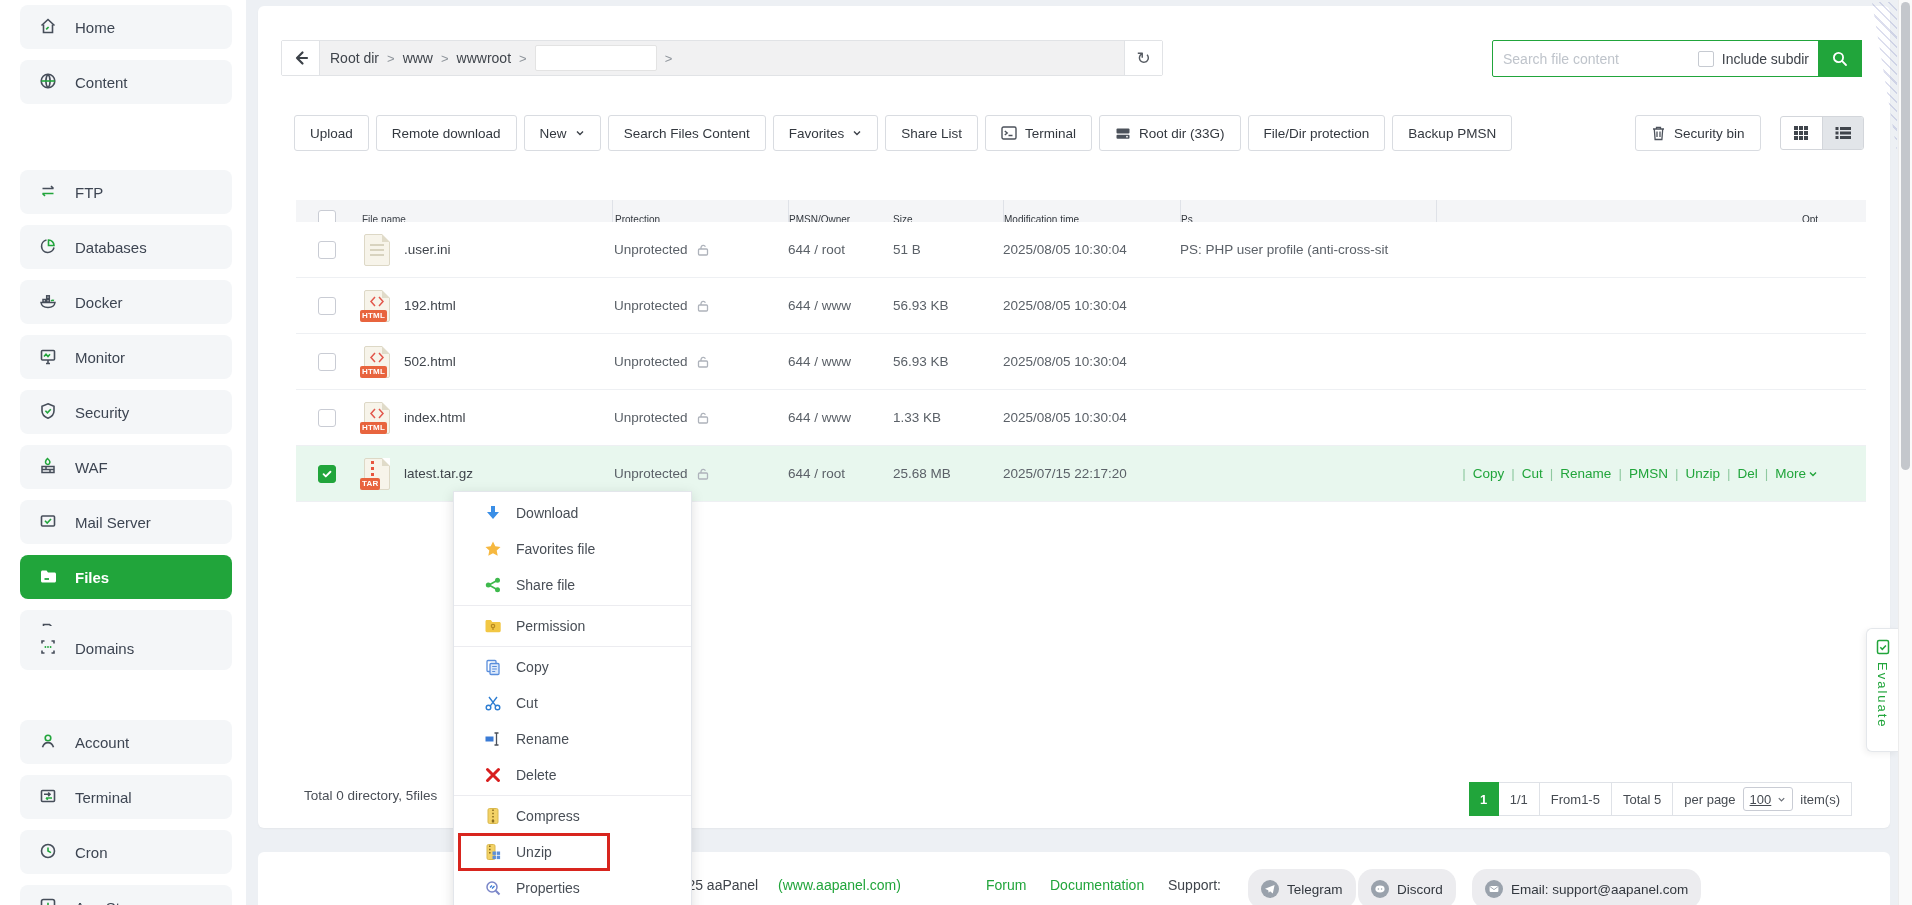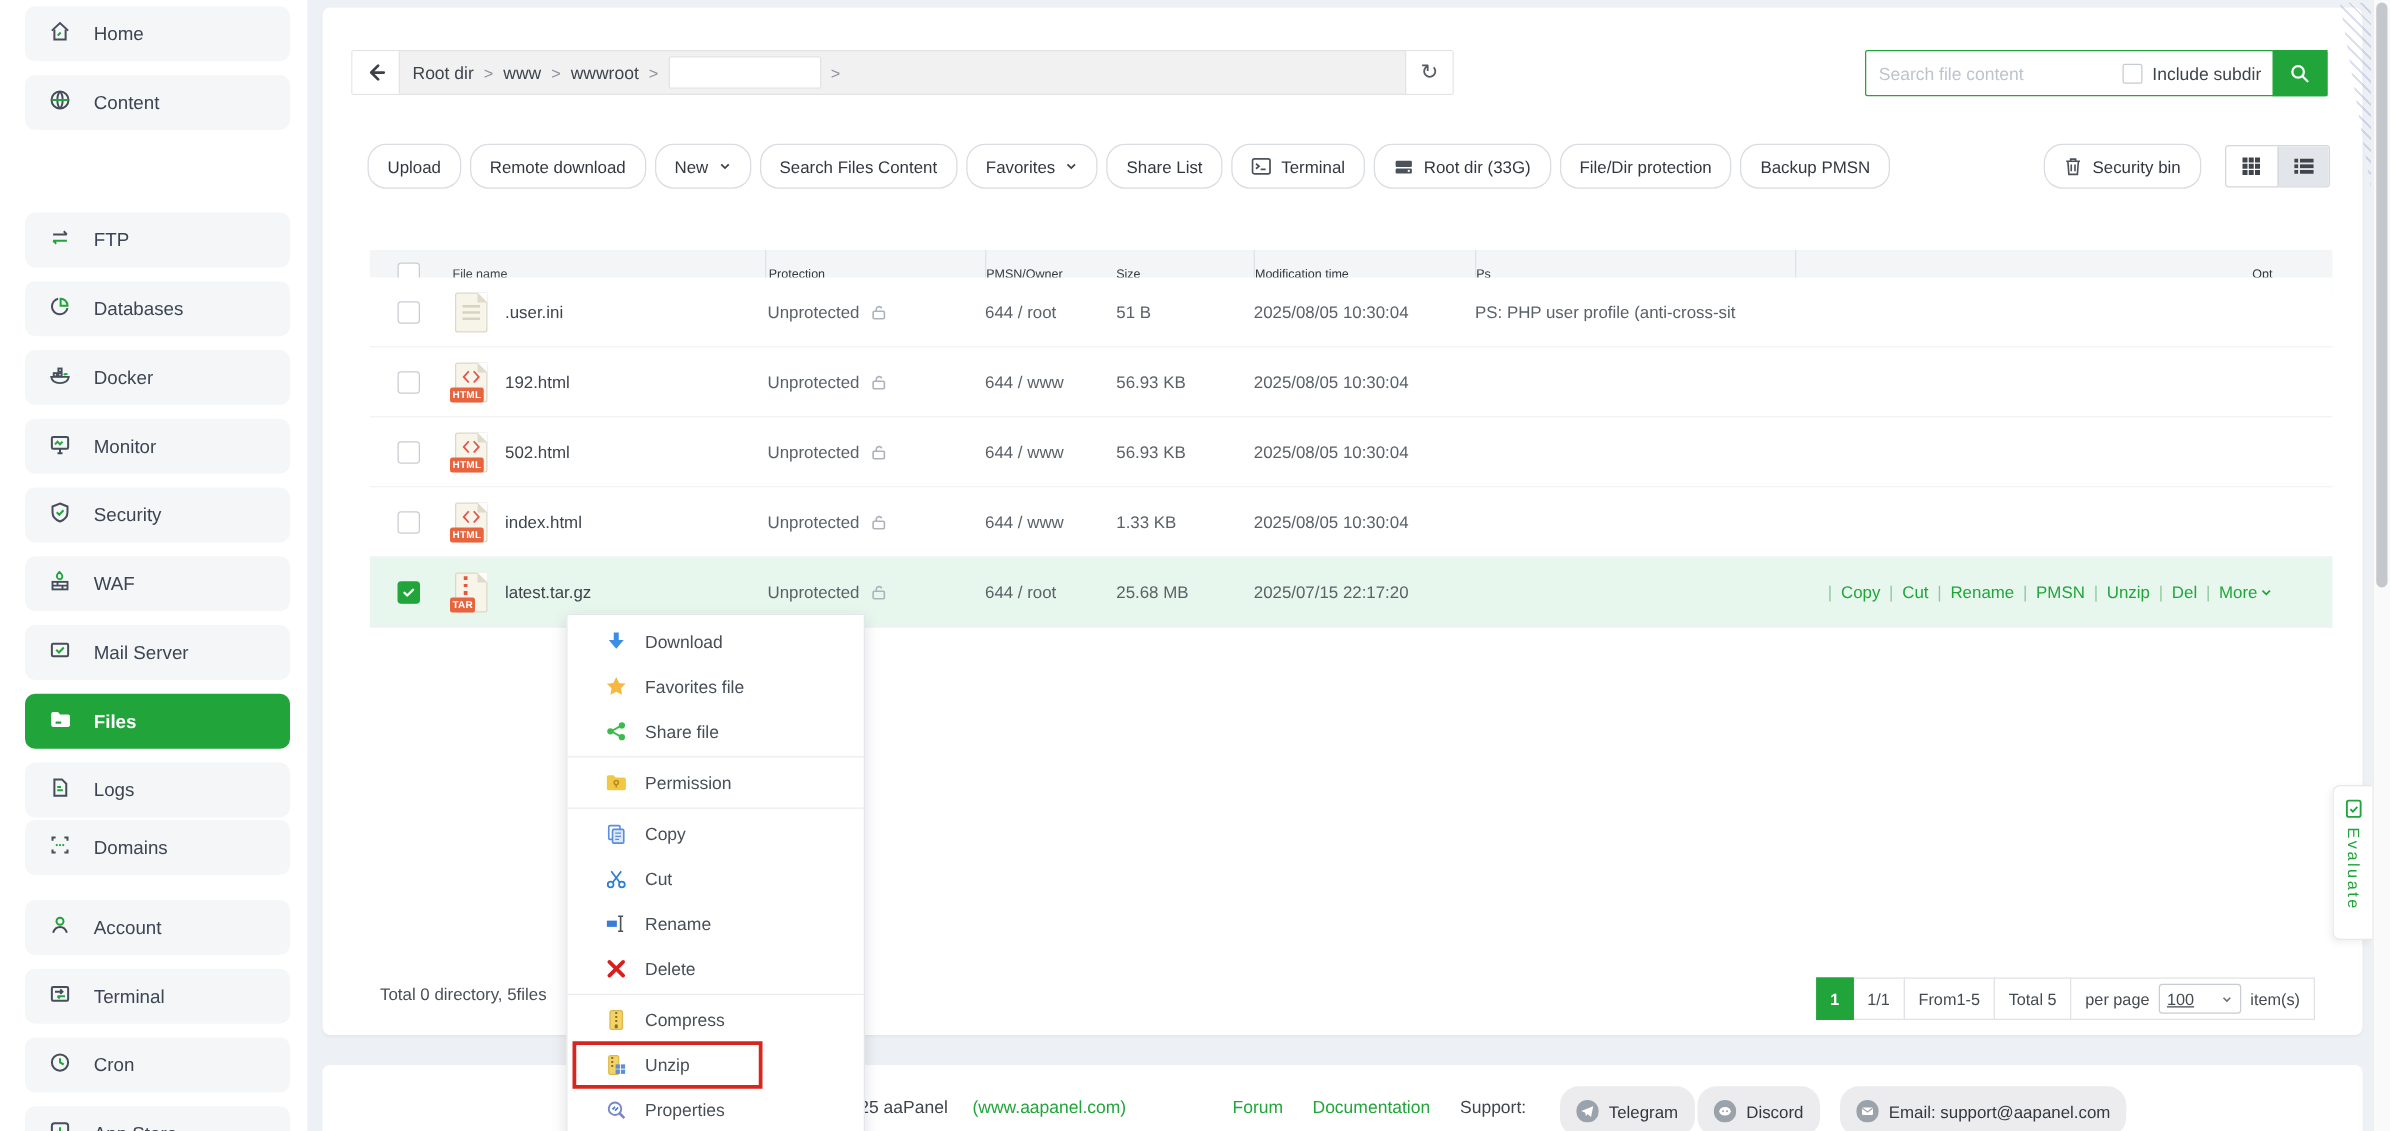--- a/index.html
+++ b/index.html
@@ -27,21 +27,21 @@
   
   .search-wrap { position:absolute; left:1492px; top:40px; width:370px; height:37px; border:1px solid #21a53b; border-radius:2px; display:flex; align-items:center; background:#fff; }
   .search-input { flex:1; min-width:0; height:100%; border:none; outline:none; padding:0 10px; font-size:14px; color:#333; background:transparent; }
   .search-input::placeholder { color:#bfc4cb; }
   .inc-check { width:16px; height:16px; border:1px solid #c6cad1; border-radius:2px; background:#fff; flex:none; cursor:pointer; }
   .inc-label { font-size:14px; color:#3f444b; margin:0 10px 0 8px; white-space:nowrap; }
   .search-btn { width:44px; height:37px; margin:-1px; background:#21a53b; display:flex; align-items:center; justify-content:center; cursor:pointer; flex:none; }
 
   
   .toolbar { position:absolute; left:294px; top:115px; display:flex; gap:7px; }
-  .tbtn { height:36px; border:1px solid #d9dce1; border-radius:15px; background:#fff; color:#33383f; font-size:13.5px; padding:0 15px; display:inline-flex; align-items:center; gap:8px; cursor:pointer; white-space:nowrap; }
+  .tbtn { height:36px; border:1px solid #d9dce1; border-radius:3px; background:#fff; color:#33383f; font-size:13.5px; padding:0 15px; display:inline-flex; align-items:center; gap:8px; cursor:pointer; white-space:nowrap; }
   .tbtn-right { position:absolute; top:115px; }
   .vtoggle { position:absolute; left:1780px; top:116px; width:84px; height:34px; border:1px solid #d3d6db; border-radius:3px; display:flex; overflow:hidden; background:#fff; }
   .vcell { width:42px; display:flex; align-items:center; justify-content:center; cursor:pointer; }
   .vcell.active { background:#e2e5e9; border-left:1px solid #d3d6db; }
 
   
   .thead { position:absolute; left:296px; top:200px; width:1570px; height:38px; background:#f4f5f7; display:flex; align-items:center; font-size:10px; color:#33383f; }
   .trow { position:absolute; left:296px; width:1570px; height:56px; display:flex; align-items:center; font-size:13.5px; color:#5b6168; border-bottom:1px solid #eef0f3; background:#fff; }
   .trow.selected { background:#e8f7ee; }
   .c-cb { width:56px; display:flex; align-items:center; padding-left:22px; flex:none; }
@@ -74,21 +74,21 @@
   .mitem svg { flex:none; }
   .msep { height:1px; background:#ececf0; margin:2px 0; }
   .red-box { position:absolute; left:4px; top:-1px; width:152px; height:38px; border:3px solid #d8251e; pointer-events:none; }
 
   
   .status-summary { position:absolute; left:304px; top:788px; font-size:13.5px; color:#4a4f57; }
   .pager { position:absolute; right:60px; top:782px; height:34px; display:flex; align-items:stretch; font-size:13px; color:#464b52; }
   .pcell { min-width:30px; padding:0 11px; display:flex; align-items:center; justify-content:center; background:#fff; border:1px solid #dfe2e7; margin-left:-1px; white-space:nowrap; }
   .pcell.active { background:#21a53b; border-color:#21a53b; color:#fff; font-weight:600; z-index:2; padding:0; width:30px; }
   .pcell.per { gap:7px; }
-  .pselect { height:24px; border:1px solid #c9ccd4; border-radius:3px; display:inline-flex; align-items:center; gap:22px; padding:0 6px; cursor:pointer; background:#fff;text-decoration:underline; }
+  .pselect { height:24px; border:1px solid #c9ccd4; border-radius:3px; display:inline-flex; align-items:center; gap:6px; padding:0 6px; cursor:pointer; background:#fff;text-decoration:underline; }
 
   
   .fitem { position:absolute; top:870px; height:30px; display:flex; align-items:center; font-size:14px; color:#3f444b; white-space:nowrap; }
   .flink { color:#21a53b; cursor:pointer; }
   .pill { position:absolute; top:869px; height:40px; border-radius:15px; background:#ececef; display:flex; align-items:center; gap:8px; padding:0 13px; font-size:13.5px; color:#33383f; cursor:pointer; }
 
   
   .evaluate { position:absolute; left:1866px; top:628px; width:32px; height:124px; background:#fff; border:1px solid #e4e7eb; border-right:none; border-radius:6px 0 0 6px; box-shadow:-2px 2px 6px rgba(0,0,0,.06); display:flex; flex-direction:column; align-items:center; padding-top:10px; gap:7px; cursor:pointer; z-index:30; }
   .evaluate .vtext { writing-mode:vertical-rl; font-size:13px; color:#21a53b; letter-spacing:2px; }
   .scrollbar { position:absolute; left:1898px; top:0; width:14px; height:905px; background:#fafafa; border-left:1px solid #ececec; z-index:50; }
@@ -180,21 +180,21 @@
         </svg></span>
     <span>Files</span>
   </div>
   <div class="side-item" style="top:610px">
     <span><svg width="20" height="20" viewBox="0 0 20 20" fill="none" stroke="#464e5a" stroke-width="1.6">
           <path d="M5.5 3.5 h6 l3.5 3.5 v9.5 h-9.5 z"></path>
           <path d="M7.8 9.5 h3 M7.8 12.2 h4.5" stroke="#21a53b"></path>
         </svg></span>
     <span>Logs</span>
   </div>
-  <div class="side-item" style="top:656px">
+  <div class="side-item" style="top:626px">
     <span><svg width="20" height="20" viewBox="0 0 20 20" fill="none" stroke="#464e5a" stroke-width="1.6">
           <path d="M6.5 4 H4 V6.5 M13.5 4 H16 V6.5 M16 13.5 V16 H13.5 M4 13.5 V16 H6.5"></path>
           <circle cx="7.4" cy="10" r="0.9" fill="#21a53b" stroke="none"></circle>
           <circle cx="10" cy="10" r="0.9" fill="#21a53b" stroke="none"></circle>
           <circle cx="12.6" cy="10" r="0.9" fill="#21a53b" stroke="none"></circle>
         </svg></span>
     <span>Domains</span>
   </div>
   <div class="side-item" style="top:720px">
     <span><svg width="20" height="20" viewBox="0 0 20 20" fill="none" stroke-width="1.6">

